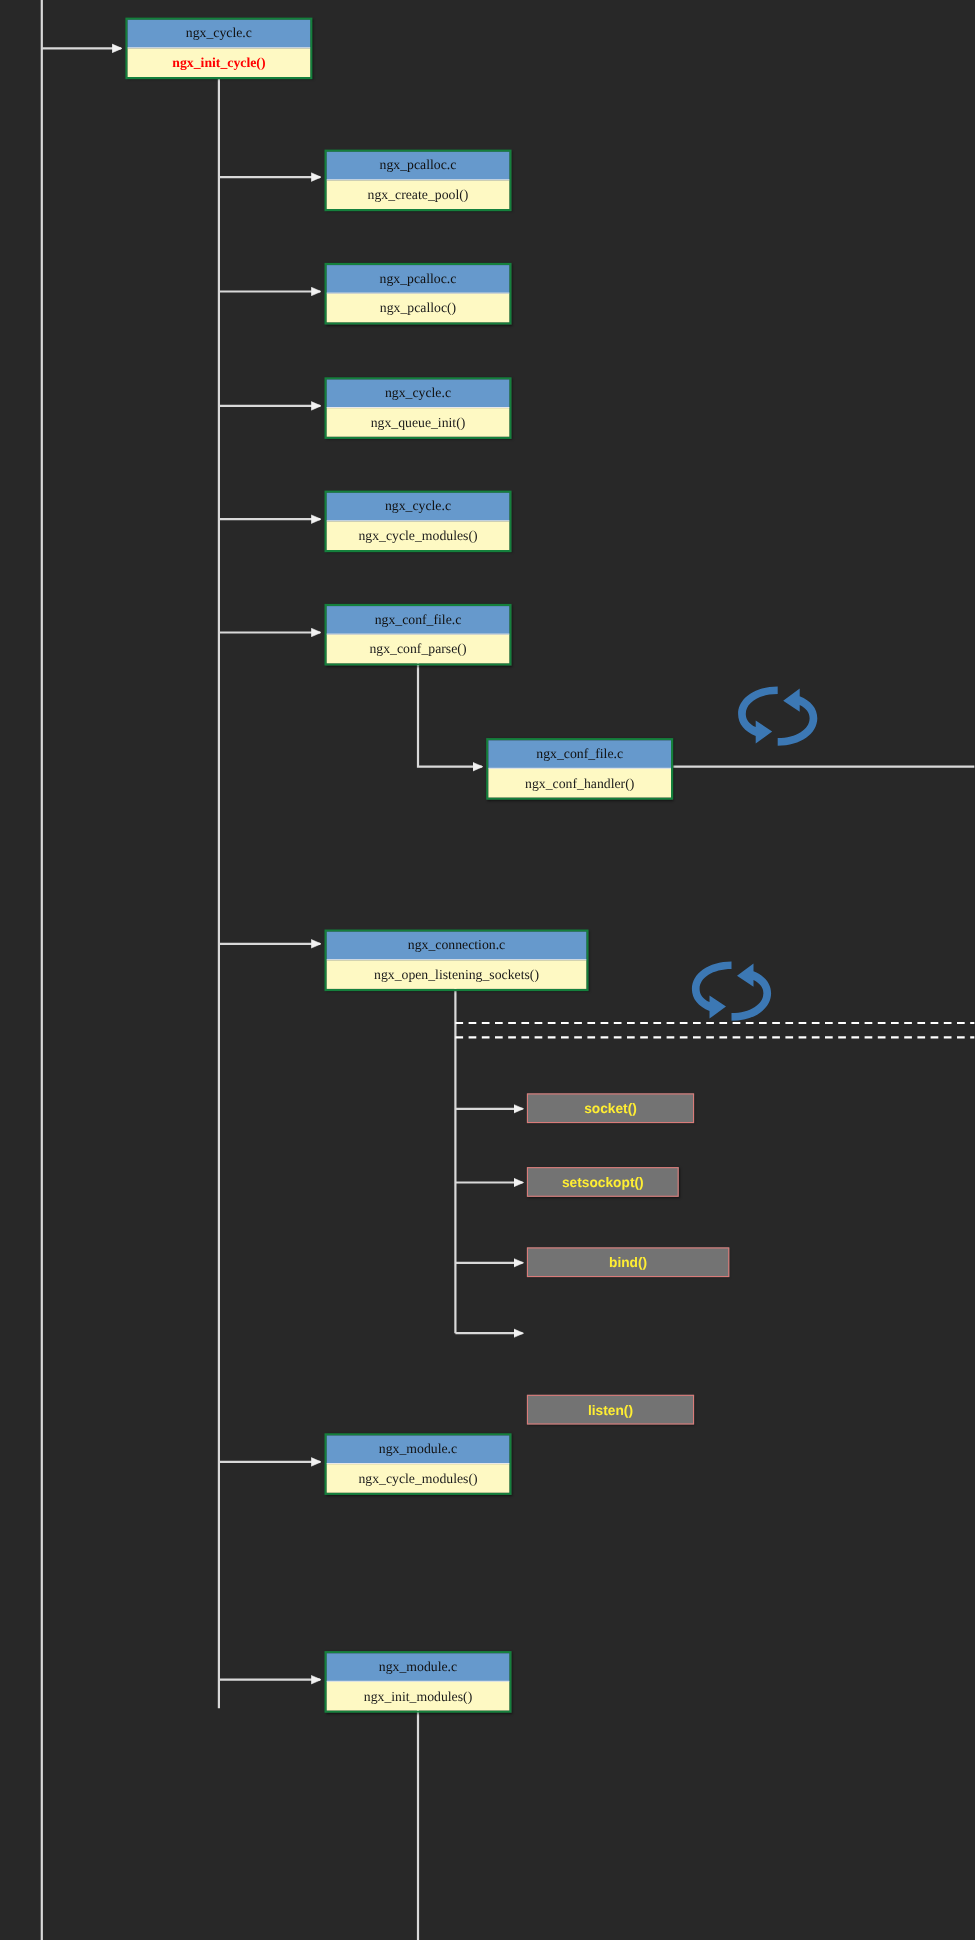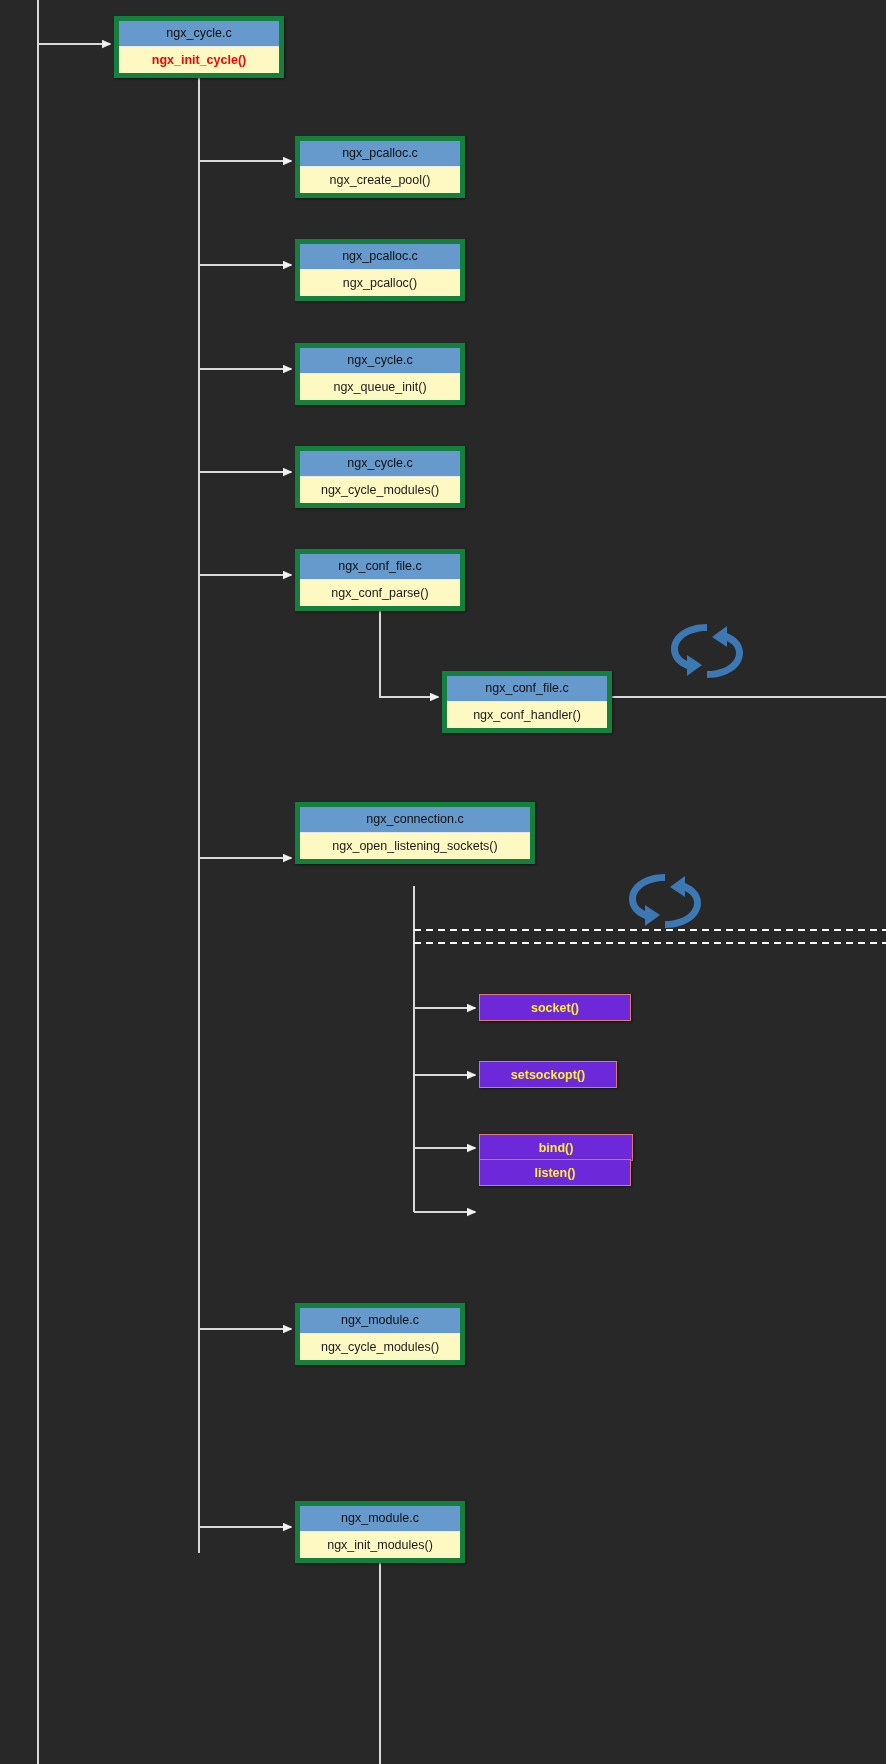--- a/index.html
+++ b/index.html
@@ -23,22 +23,23 @@
   svg.edges {
     position: absolute;
     left: 0; top: 0;
     width: 886px;
     height: 1764px;
     pointer-events: none;
   }
   .node {
     position: absolute;
     box-sizing: border-box;
-    border: 5px solid #15803d;
+    border: 2px solid #15803d;
     box-shadow: 1px 1px 2px rgba(0,0,0,0.55);
+    font-family: Liberation Serif, serif;
   }
   .node .hdr {
     background: #6699cc;
     color: #111111;
     font-size: 12.5px;
     text-align: center;
     line-height: 25px;
     height: 25px;
     border-bottom: 1px solid #e8e8e8;
     white-space: nowrap;
@@ -54,21 +55,21 @@
     white-space: nowrap;
     overflow: hidden;
   }
   .node .bdy.accent {
     color: #ff0000;
     font-weight: bold;
   }
   .syscall {
     position: absolute;
     box-sizing: border-box;
-    background: #6d28d9;
+    background: #737373;
     border: 1px solid #d97b79;
     color: #ffee33;
     font-weight: bold;
     font-size: 12.5px;
     text-align: center;
     line-height: 27px;
     height: 27px;
     white-space: nowrap;
     box-shadow: 1px 1px 2px rgba(0,0,0,0.5);
   }
@@ -149,38 +150,38 @@
         <div class="bdy">ngx_cycle_modules()</div>
       </div>
       <div class="node" style="left: 295px; top: 549px; width: 170px;">
         <div class="hdr">ngx_conf_file.c</div>
         <div class="bdy">ngx_conf_parse()</div>
       </div>
       <div class="node" style="left: 442px; top: 671px; width: 170px;">
         <div class="hdr">ngx_conf_file.c</div>
         <div class="bdy">ngx_conf_handler()</div>
       </div>
-      <div class="node" style="left: 295px; top: 802px; width: 240px;">
+      <div class="node" style="left: 295px; top: 845px; width: 240px;">
         <div class="hdr">ngx_connection.c</div>
         <div class="bdy">ngx_open_listening_sockets()</div>
       </div>
       <div class="node" style="left: 295px; top: 1303px; width: 170px;">
         <div class="hdr">ngx_module.c</div>
         <div class="bdy">ngx_cycle_modules()</div>
       </div>
       <div class="node" style="left: 295px; top: 1501px; width: 170px;">
         <div class="hdr">ngx_module.c</div>
         <div class="bdy">ngx_init_modules()</div>
       </div>
     </div>
   <div id="syscalls-layer">
       <div class="syscall" style="left: 479px; top: 994px; width: 152px;">socket()</div>
       <div class="syscall" style="left: 479px; top: 1061px; width: 138px;">setsockopt()</div>
-      <div class="syscall" style="left: 479px; top: 1134px; width: 154px;">bind()</div>
-      <div class="syscall" style="left: 479px; top: 1159px; width: 152px;">listen()</div>
+      <div class="syscall" style="left: 479px; top: 1134px; width: 184px;">bind()</div>
+      <div class="syscall" style="left: 479px; top: 1268px; width: 152px;">listen()</div>
     </div>
   <div id="loops-layer">
       <div class="loop-icon" style="left: 664px; top: 618px; width: 86px; height: 66px;"><svg width="86" height="66" viewBox="0 0 86 66" xmlns="http://www.w3.org/2000/svg">
           <g fill="#3c78b4">
             <path d="M43,6 C22,6 7,17 7,31 C7,40 13,47 23,51 L23,58 L38,47 L23,37 L23,43 C17,40 14,36 14,31 C14,21 26,13 43,13 Z"></path>
             <path d="M43,60 C64,60 79,49 79,35 C79,26 73,19 63,15 L63,8 L48,19 L63,29 L63,23 C69,26 72,30 72,35 C72,45 60,53 43,53 Z"></path>
           </g>
         </svg></div>
       <div class="loop-icon" style="left: 622px; top: 868px; width: 86px; height: 66px;"><svg width="86" height="66" viewBox="0 0 86 66" xmlns="http://www.w3.org/2000/svg">
           <g fill="#3c78b4">

